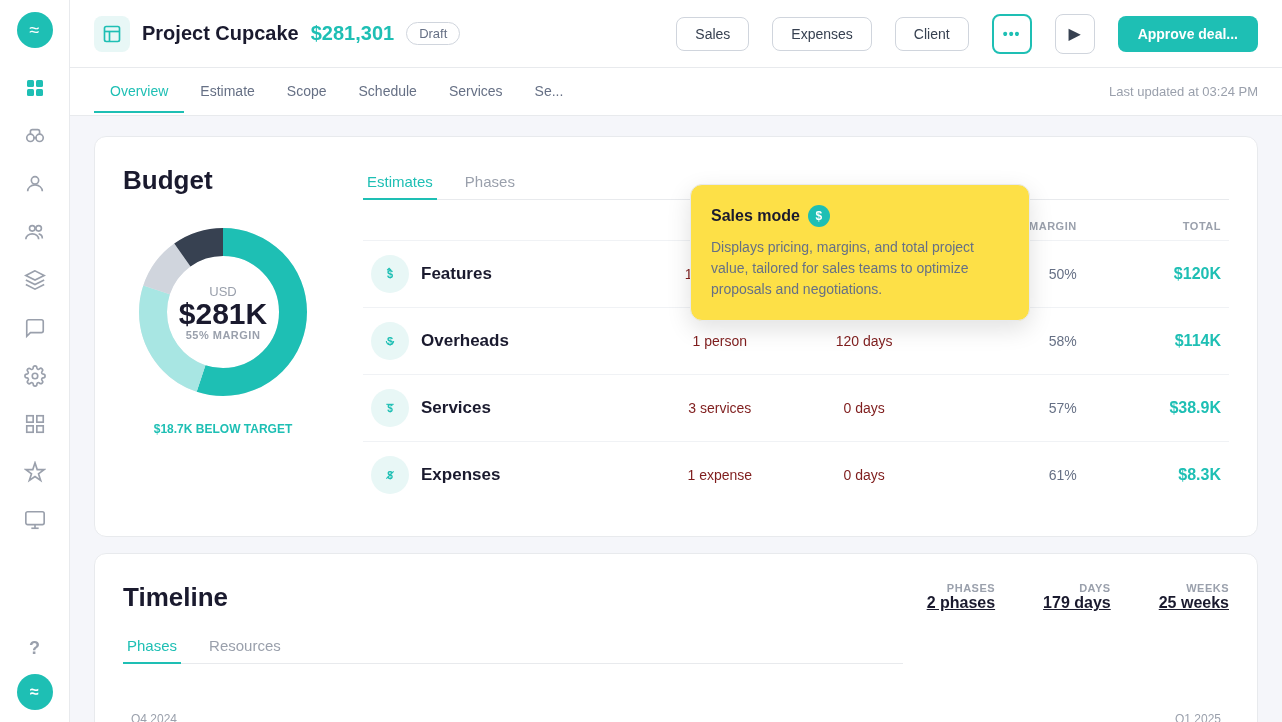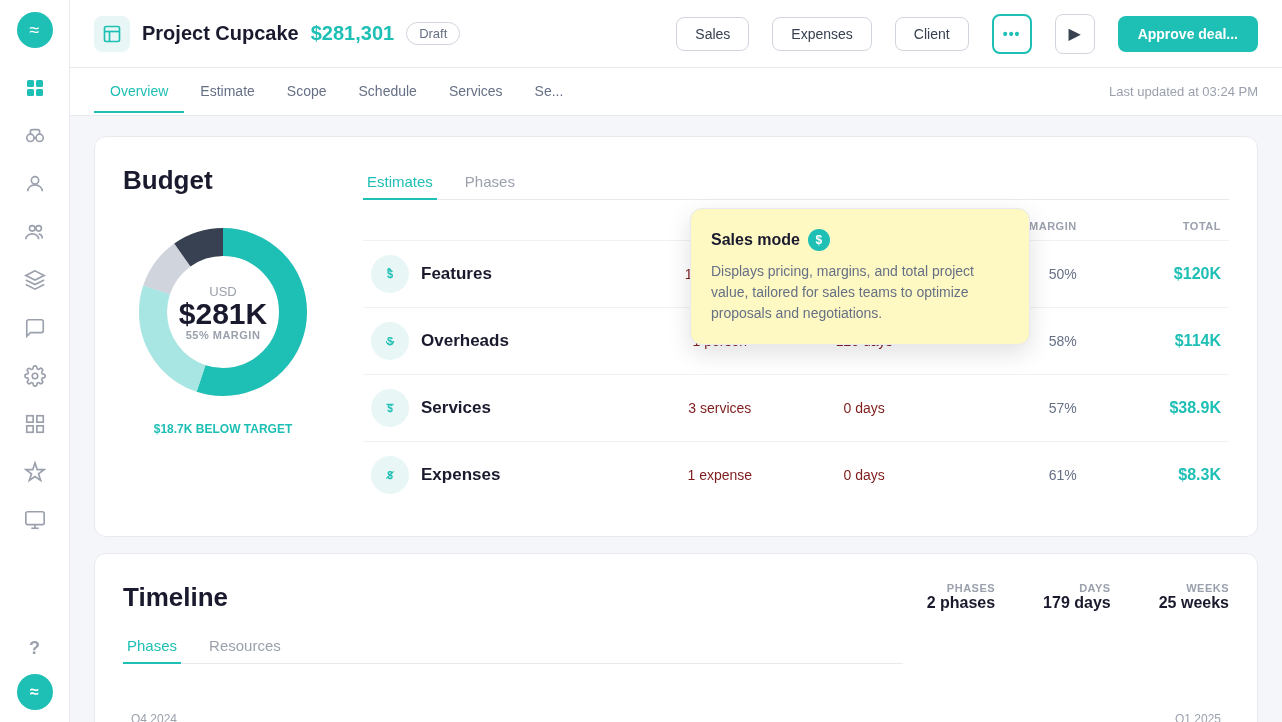--- a/index.html
+++ b/index.html
@@ -349,29 +349,30 @@
       font-size: 11px;
       color: #9aa0ac;
       font-weight: 600;
       text-transform: uppercase;
       letter-spacing: 0.5px;
     }
     .stat-value {
       font-size: 16px;
       font-weight: 600;
       color: #1a1a2e;
+      text-decoration: underline;
     }
 
     
     .tooltip-overlay {
       position: absolute;
-      top: 92px;
+      top: 68px;
       left: 620px;
       z-index: 100;
-      background: #fef9c3;
+      background: #fde047;
       border: 1px solid #e8eaed;
       border-radius: 12px;
       padding: 20px;
       width: 340px;
       box-shadow: 0 8px 24px rgba(0,0,0,0.12);
     }
     .tooltip-title {
       display: flex;
       align-items: center;
       gap: 8px;

